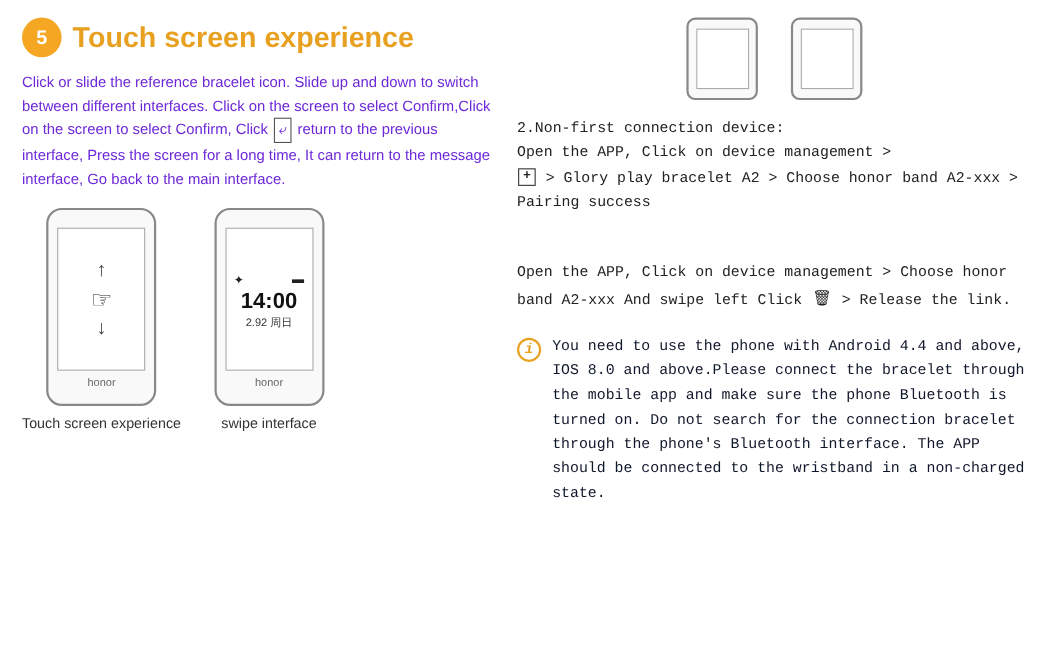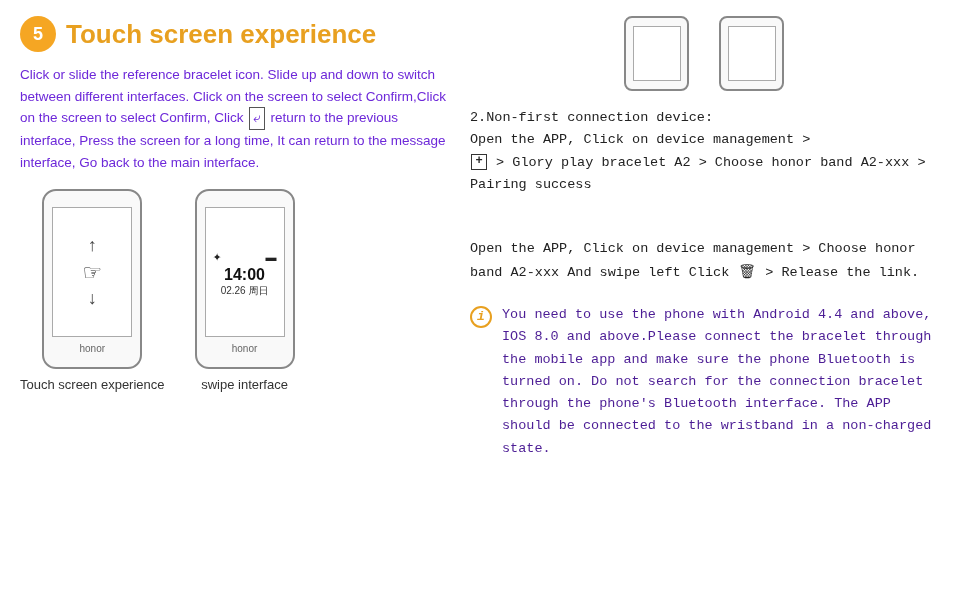--- a/index.html
+++ b/index.html
@@ -145,21 +145,21 @@
       margin-top: 6px;
     }
     .screen-top-icons {
       display: flex;
       justify-content: space-between;
       width: 68px;
       padding: 4px 2px 2px 2px;
       font-size: 11px;
     }
     .screen-time {
-      font-size: 16px;
+      font-size: 20px;
       font-weight: bold;
       color: #111;
     }
     .screen-date {
       font-size: 10px;
       color: #333;
     }
     
     .top-devices {
       display: flex;
@@ -229,21 +229,21 @@
       font-size: 13px;
       font-style: italic;
       color: #e8a020;
       font-weight: bold;
       flex-shrink: 0;
       margin-top: 2px;
     }
     .info-text {
       font-size: 13.5px;
       line-height: 1.65;
-      color: #4c1d95;
+      color: #0f172a;
     }
     .return-icon {
       display: inline-block;
       font-size: 13px;
       border: 1px solid #555;
       padding: 0 3px;
       margin: 0 2px;
       vertical-align: middle;
     }
   </style>
@@ -279,21 +279,21 @@
       </div>
 
       <div class="device-wrapper">
         <div class="phone-main">
           <div class="screen">
             <div class="screen-top-icons">
               <span>✦</span>
               <span>▬</span>
             </div>
             <div class="screen-time">14:00</div>
-            <div class="screen-date">02.26 周日</div>
+            <div class="screen-date">2.92 周日</div>
           </div>
           <span class="brand">honor</span>
         </div>
         <div class="device-label">swipe interface</div>
       </div>
     </div>
   </div>
 
   <div class="right-panel">
 

